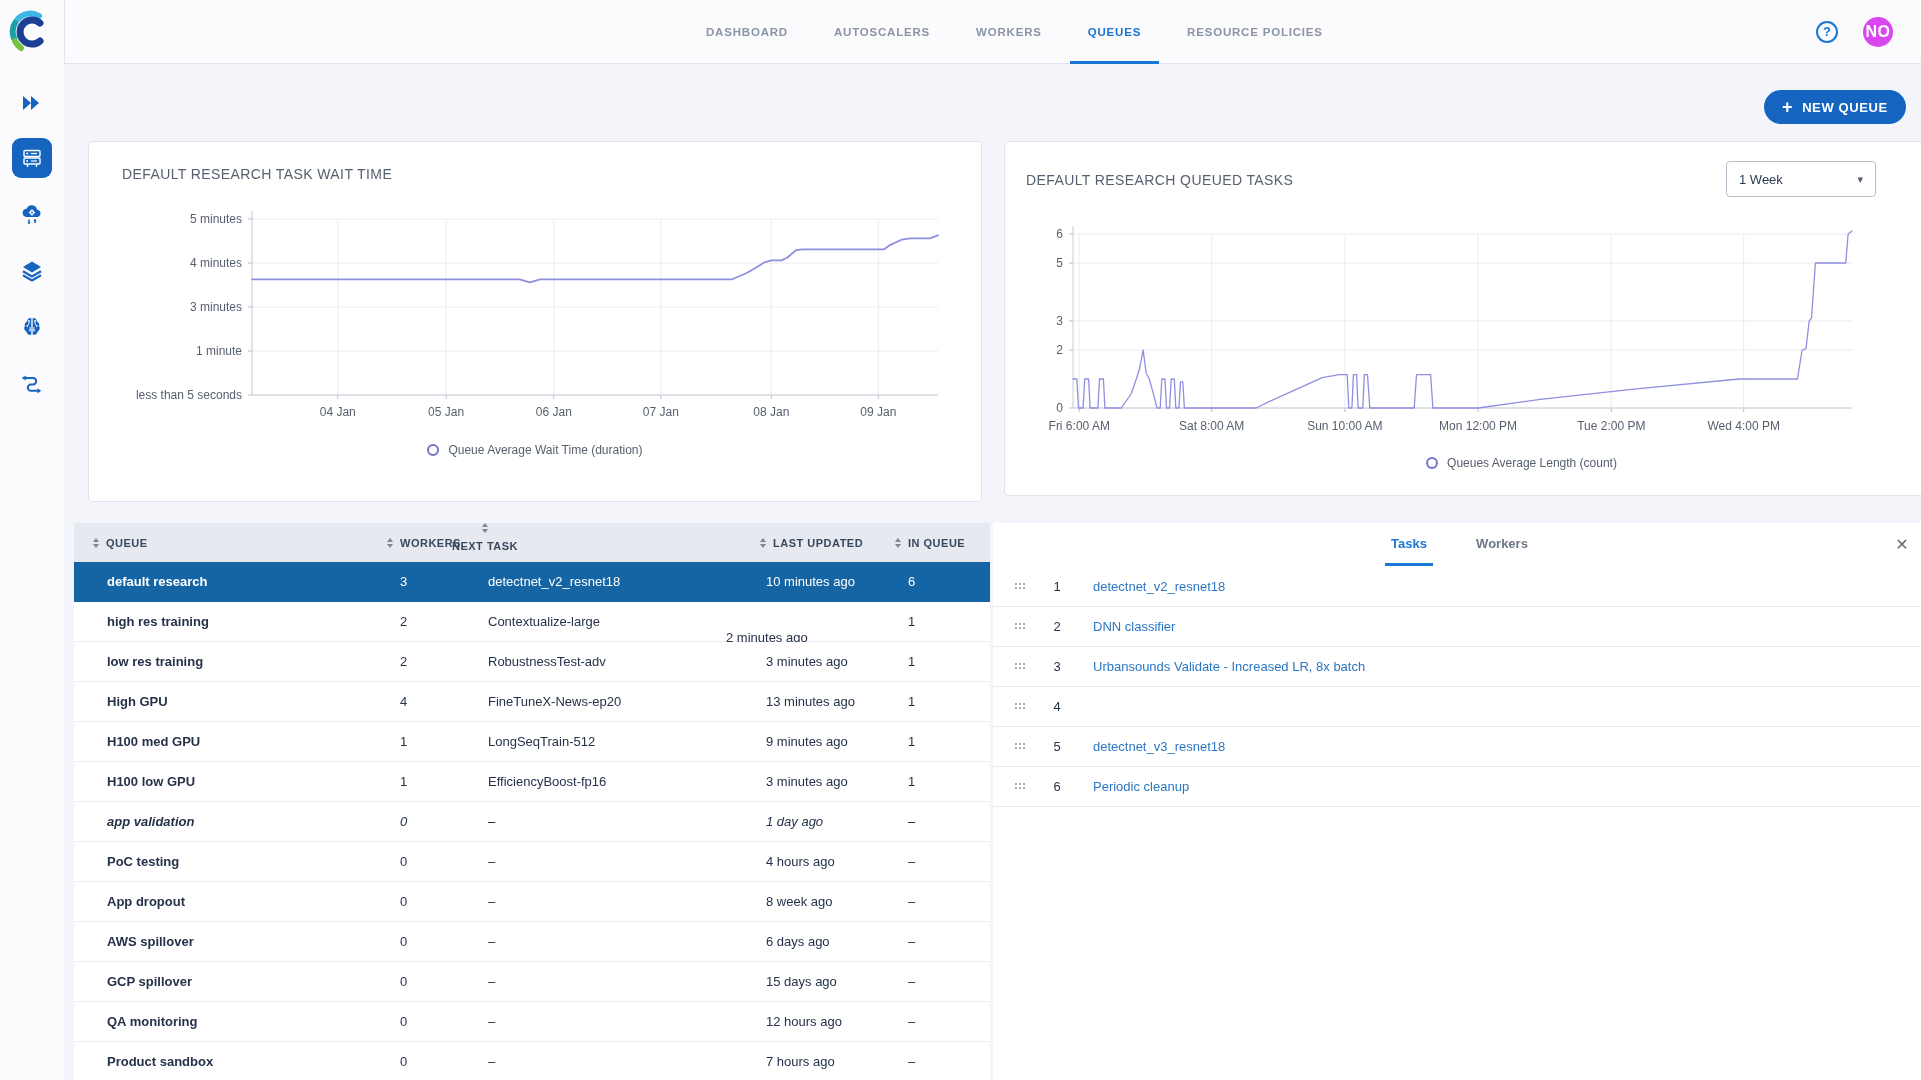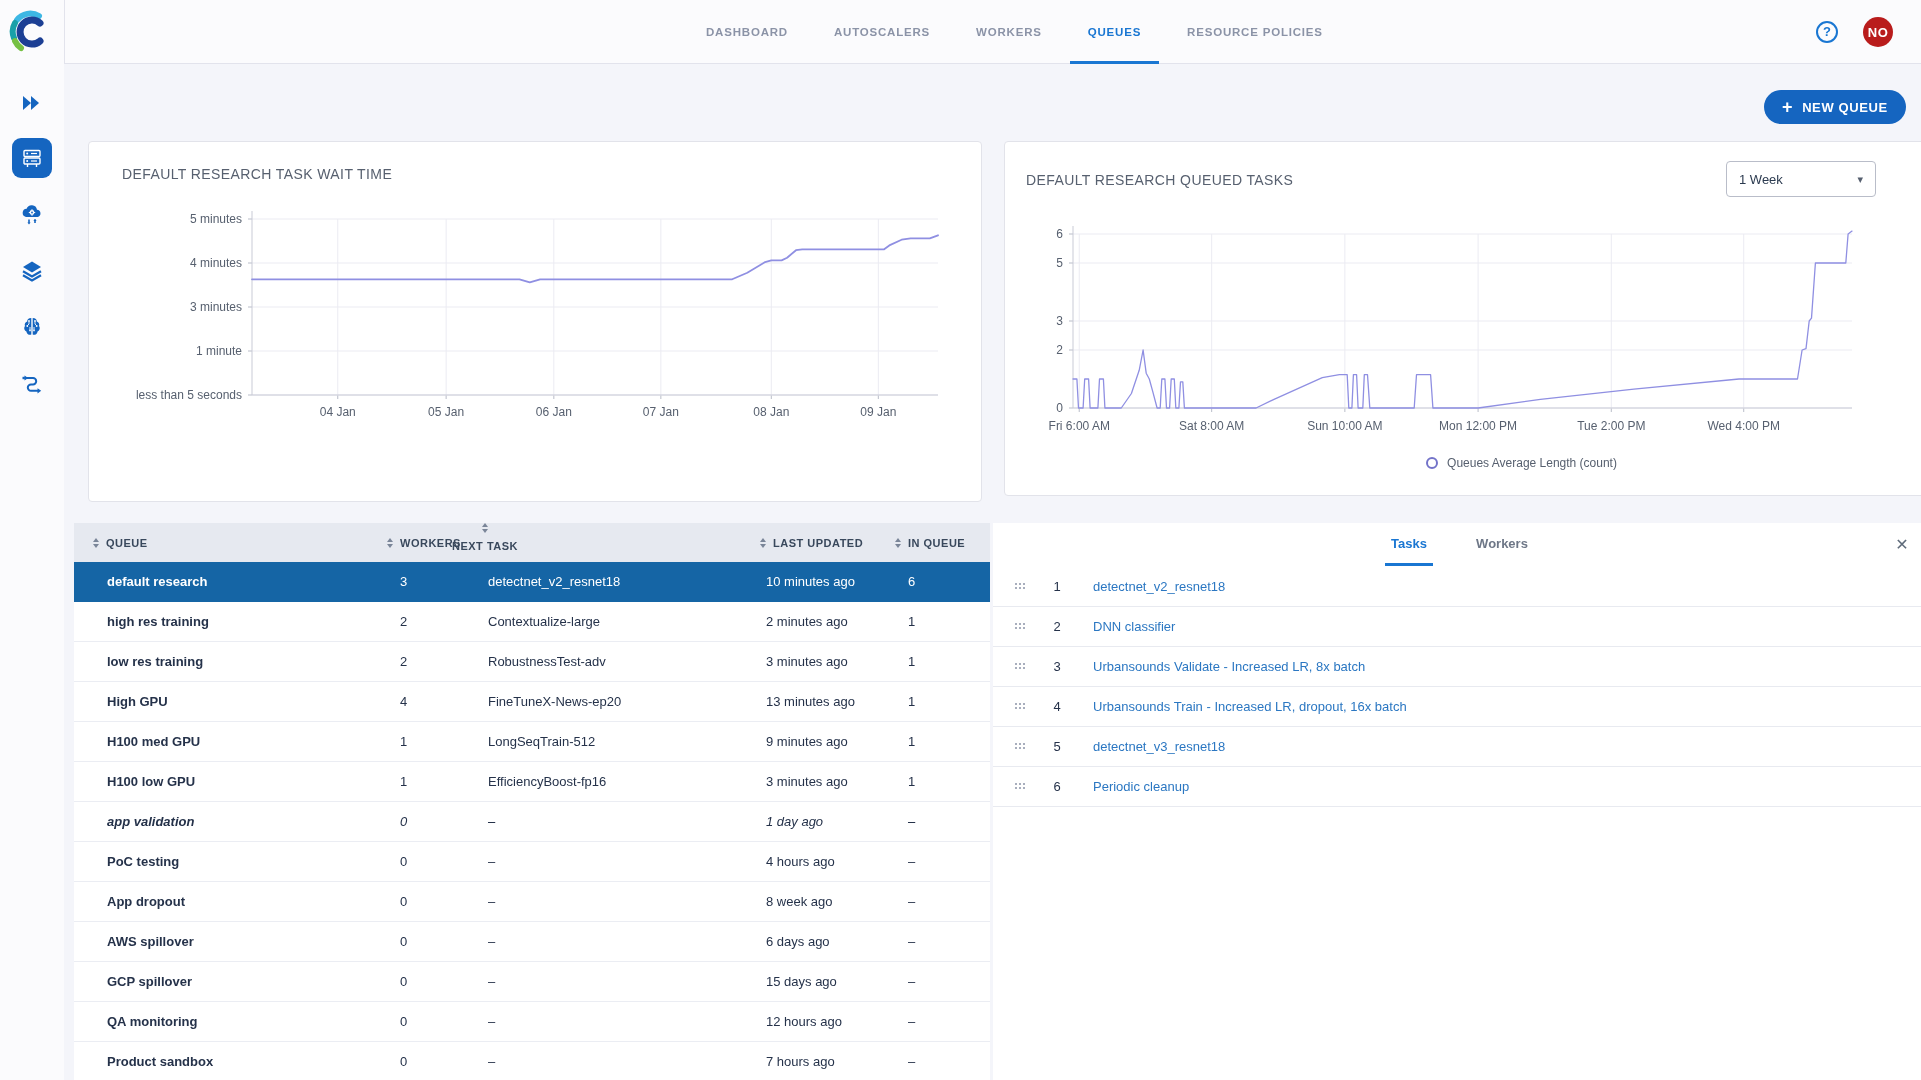--- a/index.html
+++ b/index.html
@@ -13,21 +13,21 @@
   .app-title { position:absolute; left:87px; top:0; height:64px; line-height:64px;
     color:#1976d2; font-size:15px; font-weight:bold; letter-spacing:.6px; }
   .tabs { position:absolute; left:688px; top:0; height:64px; display:flex; gap:10px; }
   .tab { height:64px; line-height:64px; padding:0 18px; font-size:11.5px; letter-spacing:.8px;
     color:#8b93a7; font-weight:bold; position:relative; cursor:pointer; }
   .tab.active { color:#1976d2; }
   .tab.active::after { content:""; position:absolute; left:0; right:0; bottom:0; height:3px; background:#1976d2; }
   .help-btn { position:absolute; left:1816px; top:21px; width:22px; height:22px; border:2px solid #1976d2;
     border-radius:50%; color:#1976d2; font-size:13px; font-weight:bold; text-align:center; line-height:18px; }
   .avatar { position:absolute; left:1863px; top:17px; width:30px; height:30px; border-radius:50%;
-    background:#b91c1c; color:#fff; font-size:13px; font-weight:bold; display:flex;
+    background:#d946ef; color:#fff; font-size:16px; font-weight:bold; display:flex;
     align-items:center; justify-content:center; letter-spacing:.5px; }
 
   
   .sidebar { position:absolute; left:0; top:0; width:64px; height:1080px; background:#fbfbfd; z-index:6; }
   .logo { position:absolute; left:9px; top:10px; width:44px; height:44px; }
   .side-icon { position:absolute; left:20px; width:24px; height:24px; color:#1565c0; }
   .side-tile { position:absolute; left:12px; width:40px; height:40px; background:#1565c0;
     border-radius:9px; display:flex; align-items:center; justify-content:center; }
 
   
@@ -217,20 +217,24 @@
       <line x1="163" y1="121" x2="849" y2="121" stroke="#ebebf2" stroke-width="1"></line>
       <line x1="159" y1="121" x2="163" y2="121" stroke="#b9bdc9" stroke-width="1"></line>
       <text x="153" y="125" text-anchor="end" font-size="12" fill="#57606f" font-family="Liberation Sans, sans-serif">4 minutes</text>
       <line x1="163" y1="77" x2="849" y2="77" stroke="#ebebf2" stroke-width="1"></line>
       <line x1="159" y1="77" x2="163" y2="77" stroke="#b9bdc9" stroke-width="1"></line>
       <text x="153" y="81" text-anchor="end" font-size="12" fill="#57606f" font-family="Liberation Sans, sans-serif">5 minutes</text>
       <line x1="163" y1="69" x2="163" y2="253" stroke="#c9cbd6" stroke-width="1"></line>
       <line x1="163" y1="253" x2="849" y2="253" stroke="#c9cbd6" stroke-width="1"></line>
       <polyline points="163.0,137.3 430.5,137.3 440.8,140.4 451.1,137.3 643.2,137.3 658.3,130.7 676.1,120.1 682.3,118.4 692.6,118.4 698.1,115.7 707.0,108.2 713.2,107.4 794.8,107.4 800.3,103.4 812.6,97.7 821.6,96.4 840.8,96.4 849.0,93.3" fill="none" stroke="#8f8fe2" stroke-width="1.8" stroke-linejoin="round" stroke-linecap="round"></polyline>
     </svg>
+  <div class="legend" style="top:301px">
+    <span class="legend-ring"></span>
+    <span>Queue Average Wait Time (duration)</span>
+  </div>
 </div>
 
 <div class="card" id="card-queued">
   <div class="card-title" style="left:21px; top:30px">DEFAULT RESEARCH QUEUED TASKS</div>
   <div class="range-select">
     <span>1 Week</span>
     <span class="caret">▾</span>
   </div>
   <svg class="chart" id="chart-queued" width="891" height="305">
       <line x1="74.232" y1="92" x2="74.232" y2="266" stroke="#ebebf2" stroke-width="1"></line>
@@ -319,21 +323,21 @@
         <div class="qcell name" style="left: 33px;">default research</div>
         <div class="qcell" style="left: 326px;">3</div>
         <div class="qcell" style="left: 414px;">detectnet_v2_resnet18</div>
         <div class="qcell" style="left: 692px;">10 minutes ago</div>
         <div class="qcell" style="left: 834px;">6</div>
       </div>
       <div class="qrow" style="top: 79px;">
         <div class="qcell name" style="left: 33px;">high res training</div>
         <div class="qcell" style="left: 326px;">2</div>
         <div class="qcell" style="left: 414px;">Contextualize-large</div>
-        <div class="qcell" style="left: 692px;">2 minutes ago</div>
+        <div class="qcell" style="left: 652px; margin-top: 16px;">2 minutes ago</div>
         <div class="qcell" style="left: 834px;">1</div>
       </div>
       <div class="qrow" style="top: 119px;">
         <div class="qcell name" style="left: 33px;">low res training</div>
         <div class="qcell" style="left: 326px;">2</div>
         <div class="qcell" style="left: 414px;">RobustnessTest-adv</div>
         <div class="qcell" style="left: 692px;">3 minutes ago</div>
         <div class="qcell" style="left: 834px;">1</div>
       </div>
       <div class="qrow" style="top: 159px;">
@@ -452,21 +456,20 @@
     <div class="trow" style="top: 164px;">
       <span class="thandle">
         <b></b>
         <b></b>
         <b></b>
         <b></b>
         <b></b>
         <b></b>
       </span>
       <span class="tnum">4</span>
-      <span class="tlink">Urbansounds Train - Increased LR, dropout, 16x batch</span>
     </div>
     <div class="trow" style="top: 204px;">
       <span class="thandle">
         <b></b>
         <b></b>
         <b></b>
         <b></b>
         <b></b>
         <b></b>
       </span>

